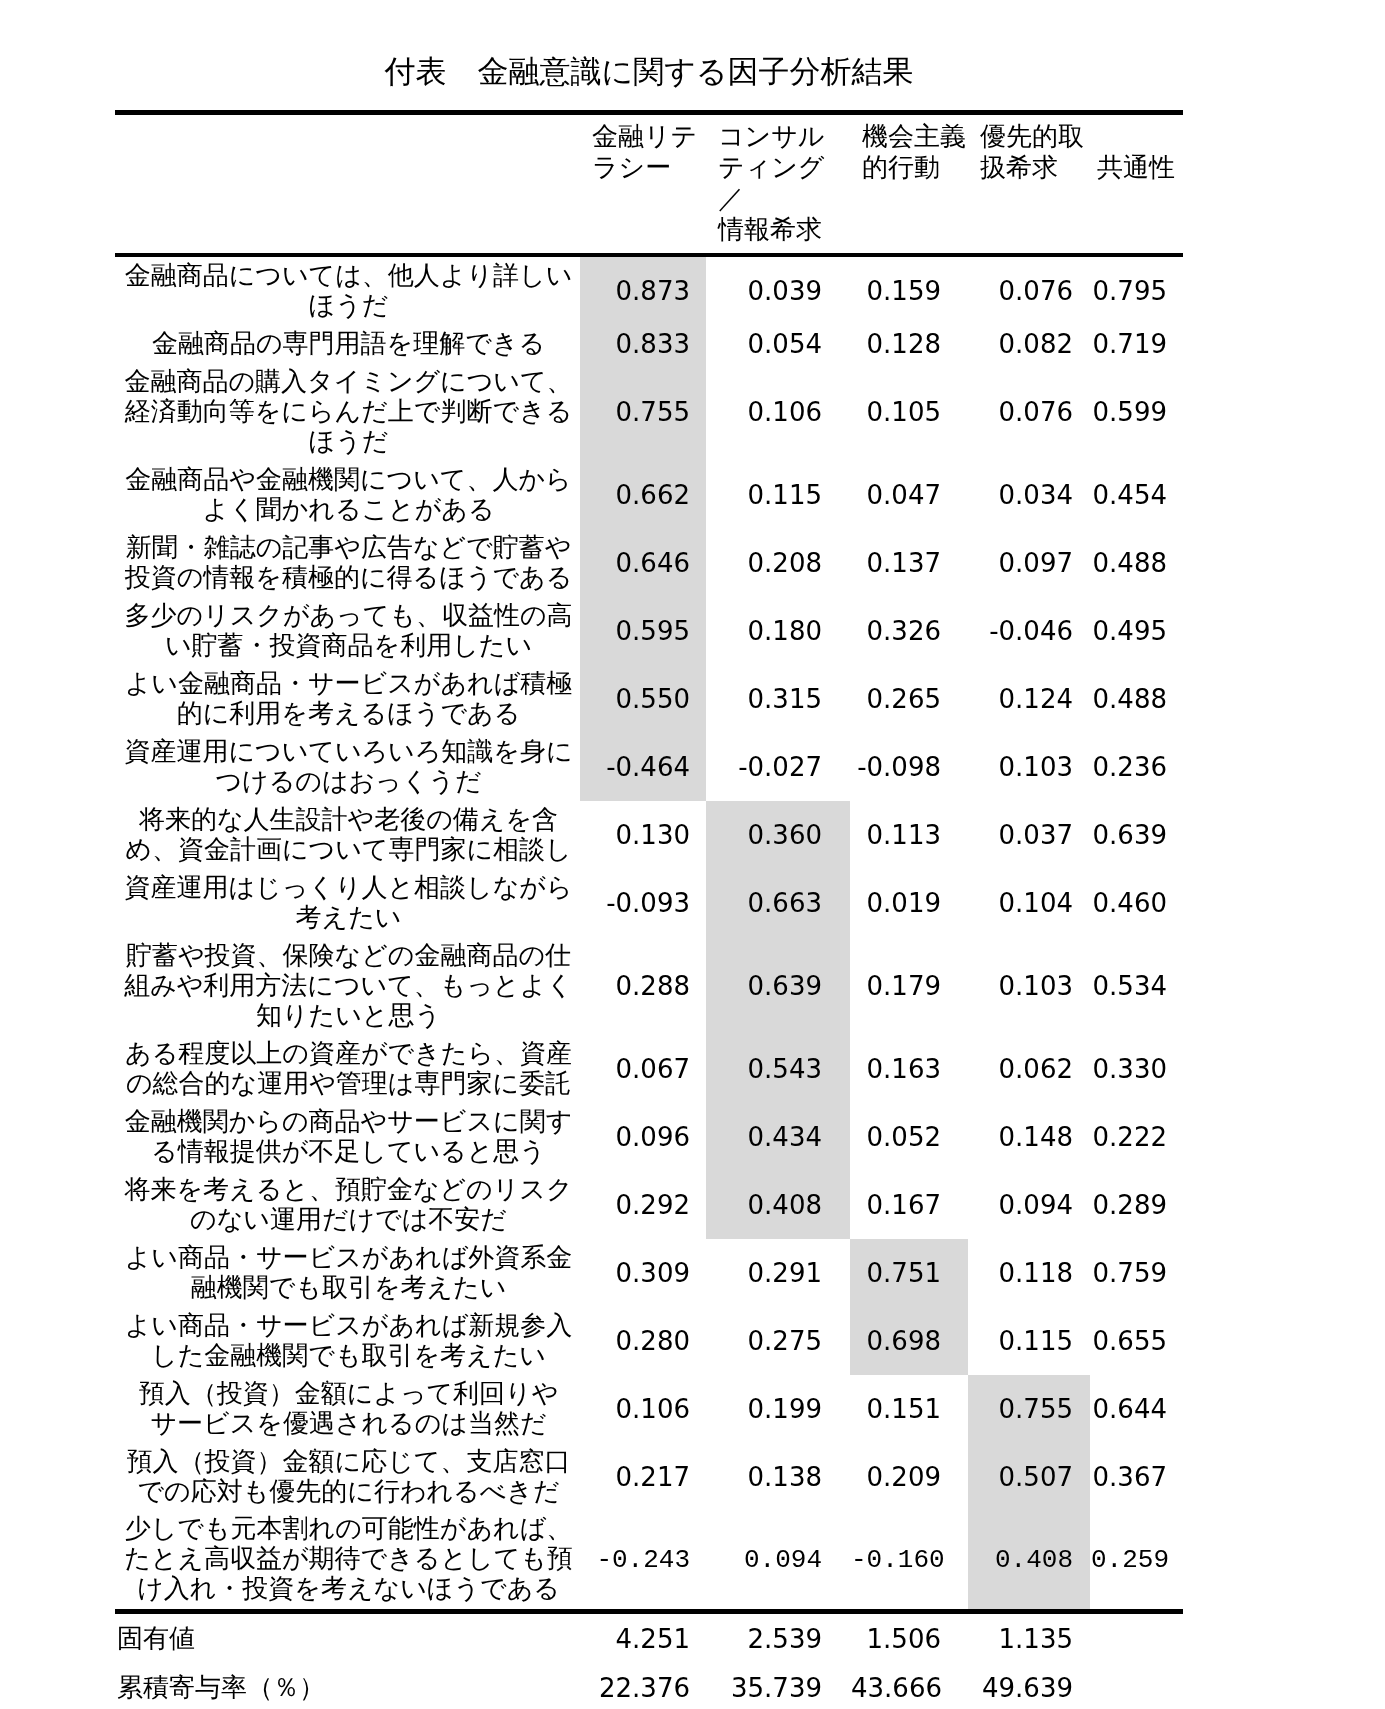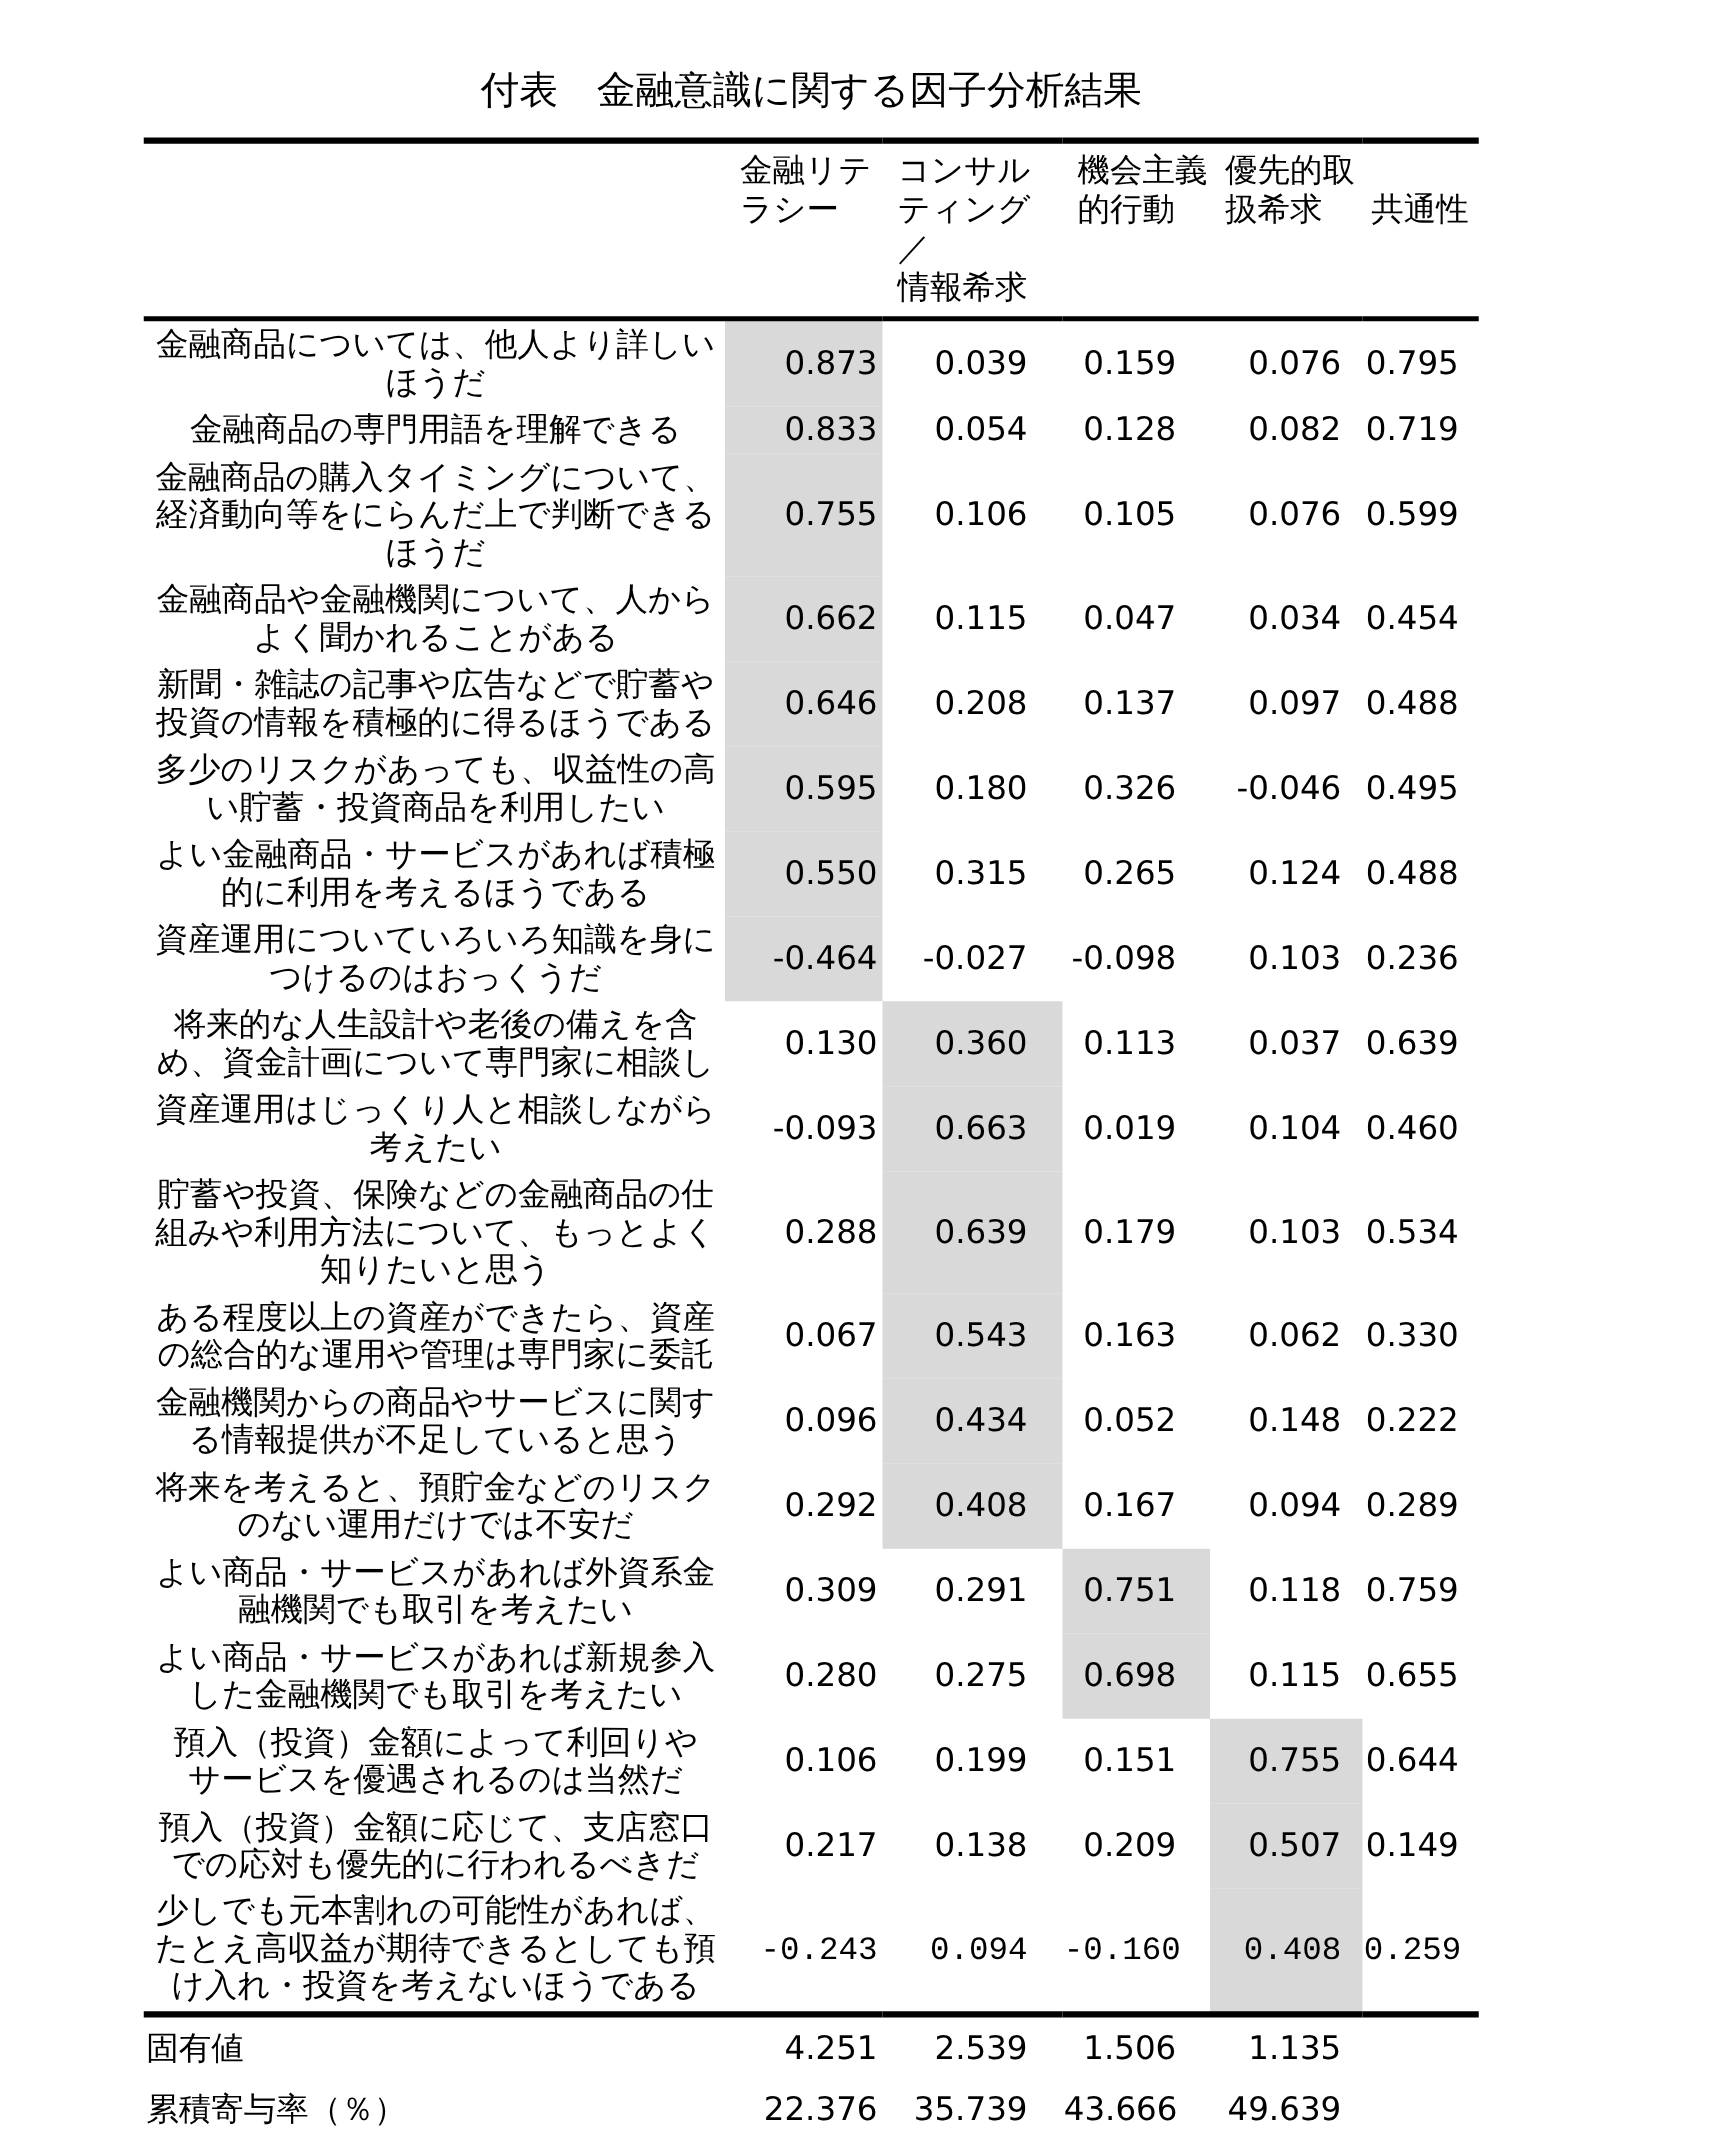--- a/index.html
+++ b/index.html
@@ -62,21 +62,21 @@
     font-family: "Liberation Serif", "DejaVu Serif", serif;
   }
   td.num {
     font-size: 26px;
     text-align: right;
     vertical-align: middle;
     font-family: "DejaVu Sans", "Liberation Sans", sans-serif;
     padding-top: 4px;
     padding-bottom: 4px;
   }
-  td.cv0 { padding-right: 4px; }
+  td.cv0 { padding-right: 16px; }
   td.cv1 { padding-right: 28px; }
   td.cv2 { padding-right: 27px; }
   td.cv3 { padding-right: 17px; }
   td.cv4 { padding-right: 16px; }
   td.shaded { background: #d9d9d9; }
 
   tbody.items tr:last-child td { border-bottom: 5px solid #000; font-family: Liberation Mono, monospace; }
 
   tbody.footer td {
     padding-top: 7px;
@@ -281,21 +281,21 @@
           <td class="num cv3 shaded">0.755</td>
           <td class="num cv4">0.644</td>
         </tr>
         <tr>
           <td class="item">預入（投資）金額に応じて、支店窓口
 での応対も優先的に行われるべきだ</td>
           <td class="num cv0">0.217</td>
           <td class="num cv1">0.138</td>
           <td class="num cv2">0.209</td>
           <td class="num cv3 shaded">0.507</td>
-          <td class="num cv4">0.149</td>
+          <td class="num cv4">0.367</td>
         </tr>
         <tr>
           <td class="item">少しでも元本割れの可能性があれば、
 たとえ高収益が期待できるとしても預
 け入れ・投資を考えないほうである</td>
           <td class="num cv0">-0.243</td>
           <td class="num cv1">0.094</td>
           <td class="num cv2">-0.160</td>
           <td class="num cv3 shaded">0.408</td>
           <td class="num cv4">0.259</td>

